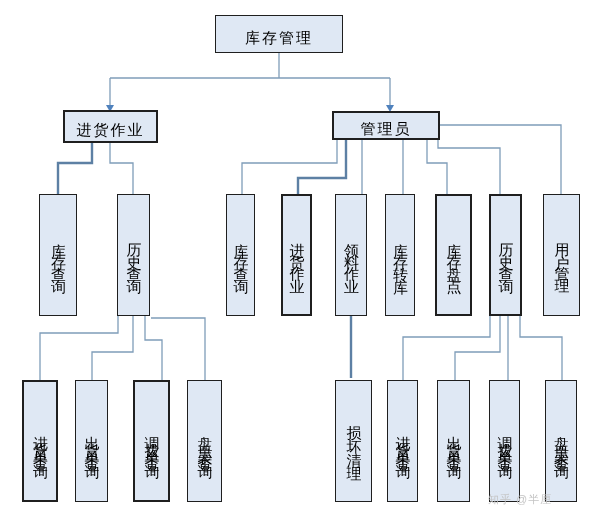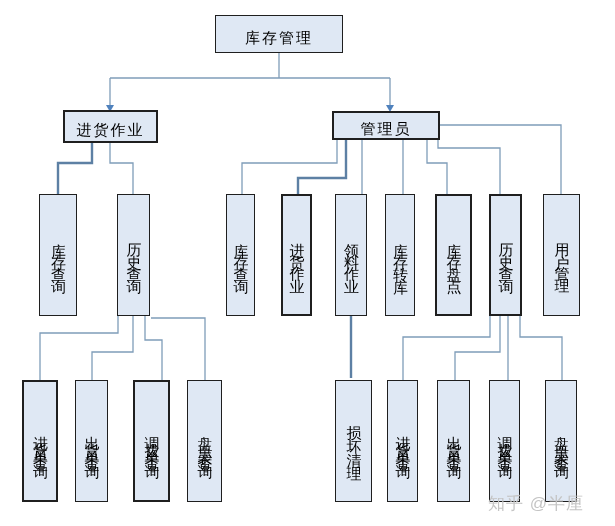--- a/index.html
+++ b/index.html
@@ -34,21 +34,21 @@
   .vbox span {
     writing-mode:vertical-rl;
     text-orientation:upright;
     letter-spacing:12px;
     line-height:1;
   }
   .vbox.c5 span { letter-spacing:7px; }
   .vbox.wide span { letter-spacing:14px; }
   #watermark {
     position:absolute; left:488px; top:492px;
-    font-size:17px; color:var(--wm);
+    font-size:11px; color:var(--wm);
     letter-spacing:1px; white-space:nowrap;
     font-family:"Liberation Sans","DejaVu Sans",sans-serif;
   }
 </style>
 </head>
 <body>
 
 <div id="canvas" style="--box-fill: #dfe8f4; --box-border: #1f1f1f; --line: #7f9db9; --line-thick: #5d80a4; --arrow: #4f81bd; --wm: #c4c4c4;">
 
   <svg id="connectors" viewBox="0 0 615 526" xmlns="http://www.w3.org/2000/svg">

